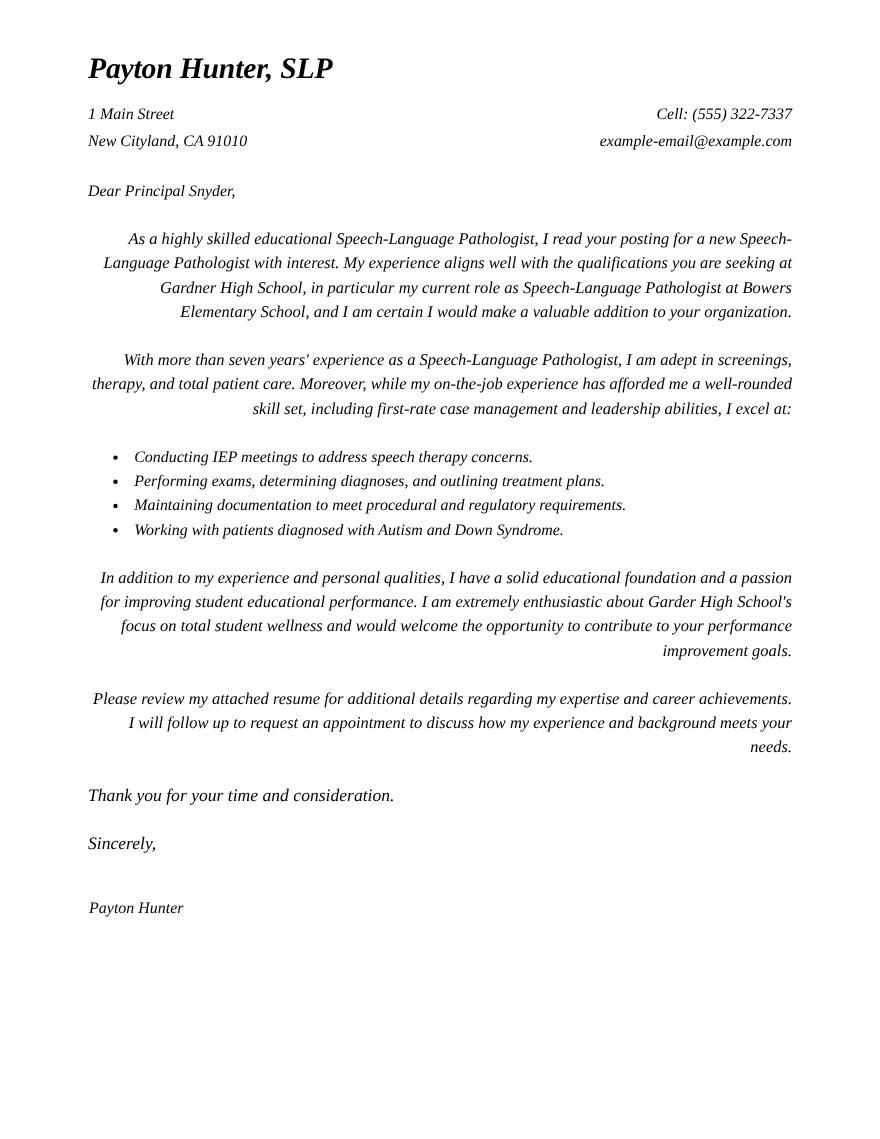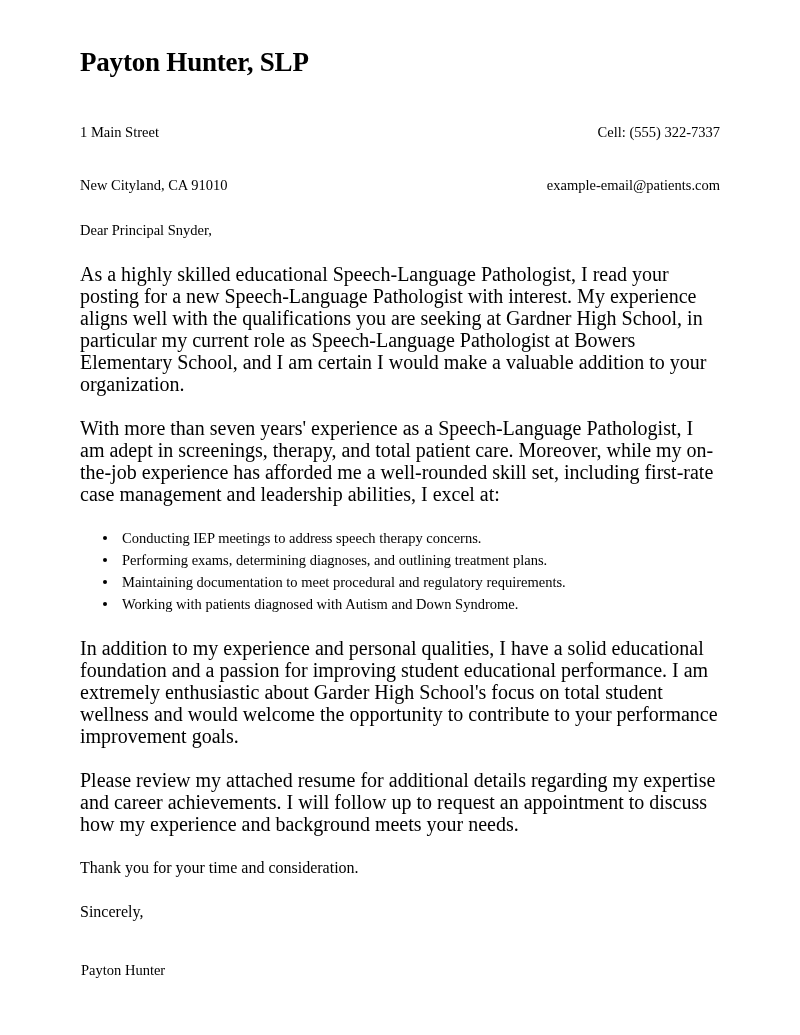--- a/index.html
+++ b/index.html
@@ -15,20 +15,21 @@
     color: #000000;
     -webkit-font-smoothing: antialiased;
   }
   .page {
     position: relative;
     width: 800px;
     height: 1035px;
     background: #ffffff;
     box-sizing: border-box;
     padding: 48px 80px 0 80px;
+    font-style: italic;
   }
   .letter {
     width: 640px;
   }
 
   
   .letterhead-name {
     font-size: 27px;
     font-weight: bold;
     letter-spacing: -0.2px;
@@ -42,33 +43,33 @@
     margin-bottom: 22px;
   }
   .contact-row {
     display: flex;
     justify-content: space-between;
     align-items: baseline;
     font-size: 14.5px;
     line-height: 1.5;
   }
   .contact-left { text-align: left; }
-  .contact-right { text-align: right; margin-top: 28px; }
+  .contact-right { text-align: right; }
 
   
   .salutation {
     font-size: 14.5px;
     line-height: 22px;
     margin: 0 0 22px 0;
   }
   .para {
-    font-size: 20px;
+    font-size: 15px;
     line-height: 22px;
     margin: 0 0 22px 0;
-    text-align: left;
+    text-align: right;
   }
   .bullet-list {
     list-style: none;
     margin: 0 0 22px 0;
     padding: 0;
   }
   .bullet-list li {
     position: relative;
     font-size: 14.5px;
     line-height: 22px;
@@ -112,21 +113,21 @@
 
     <h1 class="letterhead-name">Payton Hunter, SLP</h1>
 
     <div class="contact-block">
       <div class="contact-row">
         <span class="contact-left">1 Main Street</span>
         <span class="contact-right">Cell: (555) 322-7337</span>
       </div>
       <div class="contact-row">
         <span class="contact-left">New Cityland, CA 91010</span>
-        <span class="contact-right">example-email@patients.com</span>
+        <span class="contact-right">example-email@example.com</span>
       </div>
     </div>
 
     <p class="salutation">Dear Principal Snyder,</p>
 
     <p class="para">As a highly skilled educational Speech-Language Pathologist, I read your posting for a new Speech-Language Pathologist with interest. My experience aligns well with the qualifications you are seeking at Gardner High School, in particular my current role as Speech-Language Pathologist at Bowers Elementary School, and I am certain I would make a valuable addition to your organization.</p>
 
     <p class="para">With more than seven years' experience as a Speech-Language Pathologist, I am adept in screenings, therapy, and total patient care. Moreover, while my on-the-job experience has afforded me a well-rounded skill set, including first-rate case management and leadership abilities, I excel at:</p>
 
     <ul class="bullet-list">

